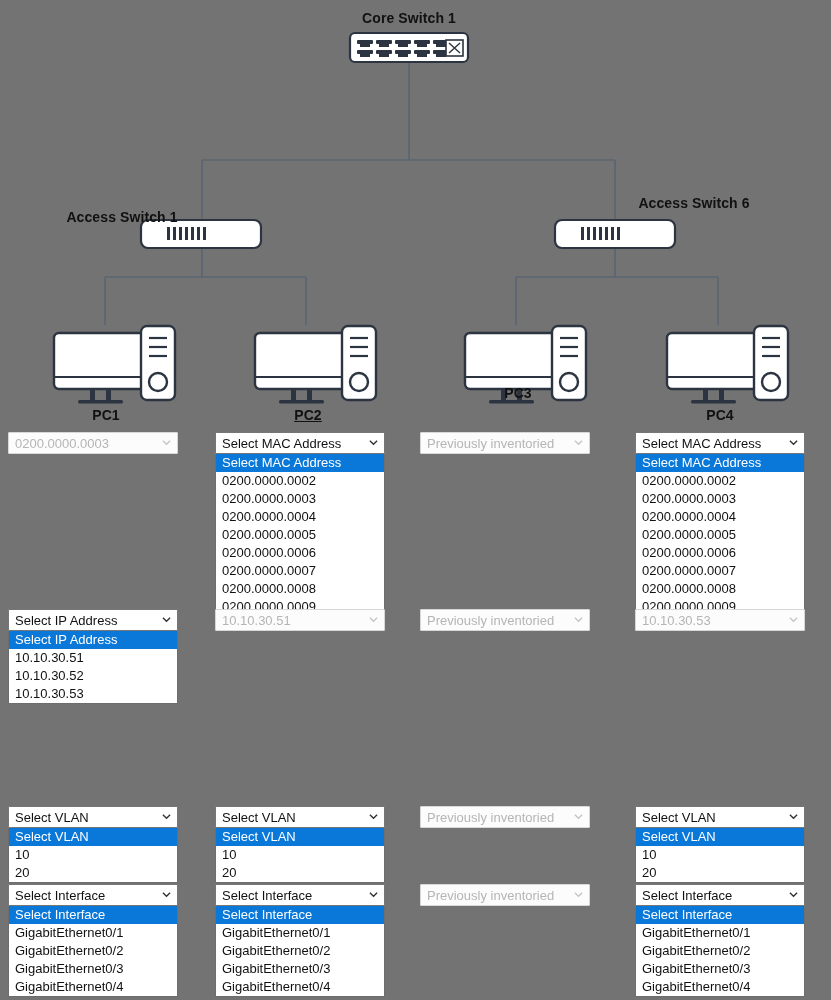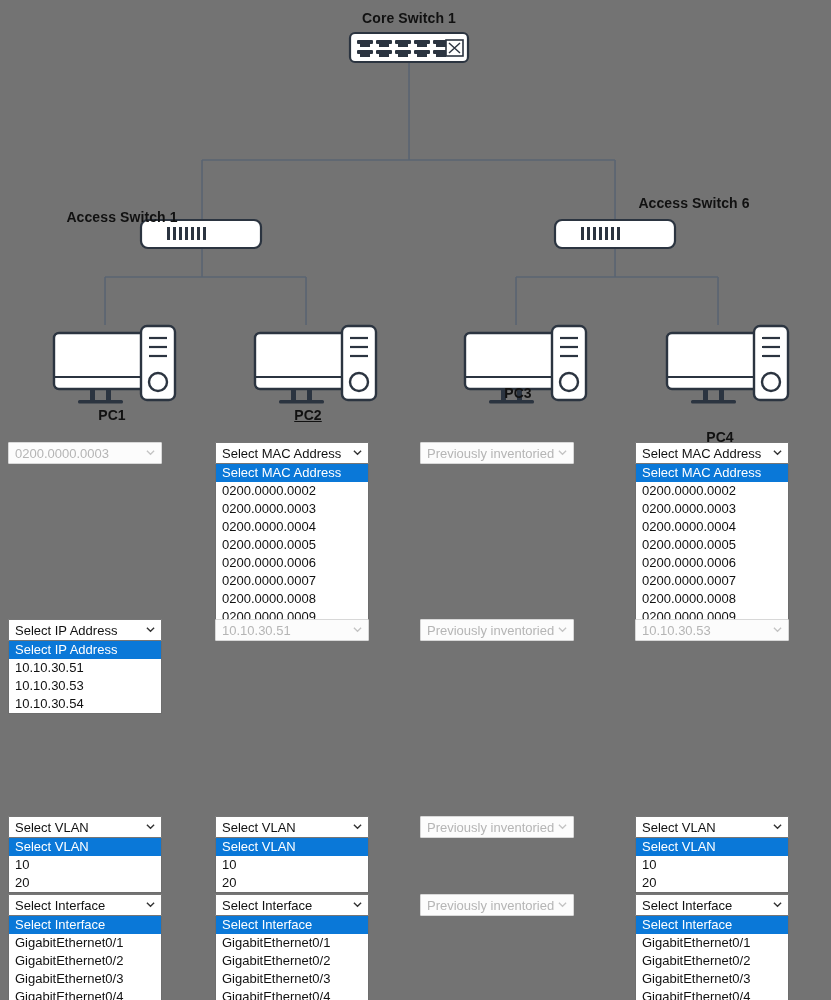--- a/index.html
+++ b/index.html
@@ -37,21 +37,21 @@
   
   .col {
     position: absolute;
     width: 190px;
   }
   .col-1 { left: 8px; }
   .col-2 { left: 215px; }
   .col-3 { left: 420px; }
   .col-4 { left: 635px; }
 
-  .field { position: absolute; width: 154px; margin-top: 10px; }
+  .field { position: absolute; width: 170px; }
 
   
   .sel {
     position: relative;
     height: 22px;
     border: 1px solid #767676;
     background: #ffffff;
     display: flex;
     align-items: center;
     padding: 0 20px 0 6px;
@@ -241,24 +241,24 @@
         <circle cx="108" cy="57" r="9" fill="#ffffff" stroke="#2b3440" stroke-width="2.4"></circle>
       </g>
     </svg>
 
     <div class="dev-label" style="left:329px; top:10px; width:160px;">Core Switch 1</div>
 
     <div class="dev-label" style="left:42px; top:209px; width:160px;">Access Switch 1</div>
 
     <div class="dev-label" style="left:614px; top:195px; width:160px;">Access Switch 6</div>
 
-    <div class="dev-label" style="left:32px; top:407px; width:160px;">PC1</div>
+    <div class="dev-label" style="left:26px; top:407px; width:160px;">PC1</div>
     <div class="dev-label" style="left:228px; top:407px; width:160px;text-decoration:underline;">PC2</div>
     <div class="dev-label" style="left:438px; top:385px; width:160px;">PC3</div>
-    <div class="dev-label" style="left:640px; top:429px; width:160px;">PC4</div>
+    <div class="dev-label" style="left:640px; top:407px; width:160px;">PC4</div>
   </div>
 
   <div class="col col-1">
 
     <div class="field" style="top:432px;">
       <div class="sel disabled">
         <span>0200.0000.0003</span>
         <span class="caret">
           <svg viewBox="0 0 10 10">
               <path d="M1 3 L5 7 L9 3" fill="none" stroke="#c4c4c4" stroke-width="1.4"></path>
@@ -272,22 +272,22 @@
         <span>Select IP Address</span>
         <span class="caret">
           <svg viewBox="0 0 10 10">
               <path d="M1 3 L5 7 L9 3" fill="none" stroke="#333" stroke-width="1.5"></path>
             </svg>
         </span>
       </div>
       <ul class="optlist">
         <li class="sel-opt">Select IP Address</li>
         <li>10.10.30.51</li>
+        <li>10.10.30.52</li>
         <li>10.10.30.53</li>
-        <li>10.10.30.54</li>
       </ul>
     </div>
 
     <div class="field" style="top:806px;">
       <div class="sel">
         <span>Select VLAN</span>
         <span class="caret">
           <svg viewBox="0 0 10 10">
               <path d="M1 3 L5 7 L9 3" fill="none" stroke="#333" stroke-width="1.5"></path>
             </svg>

